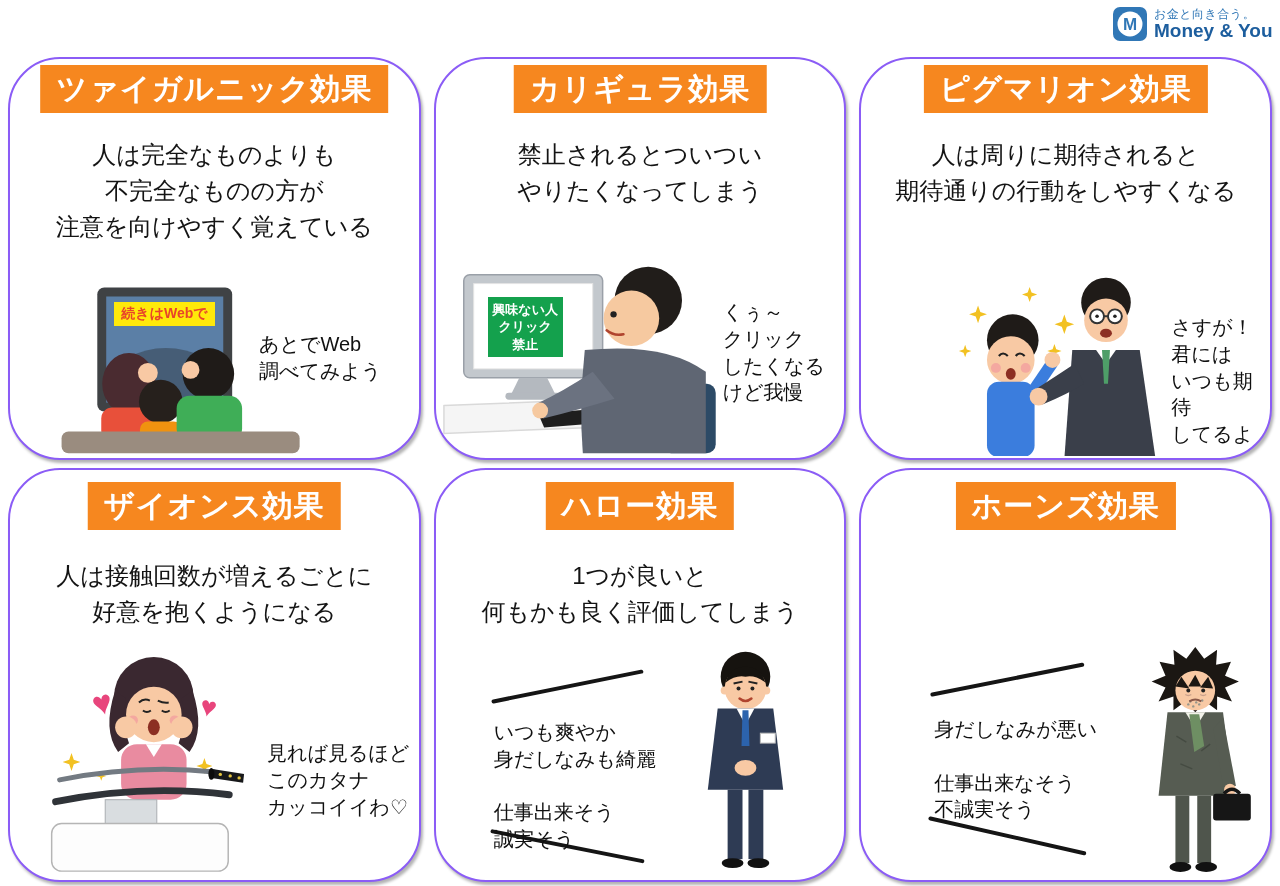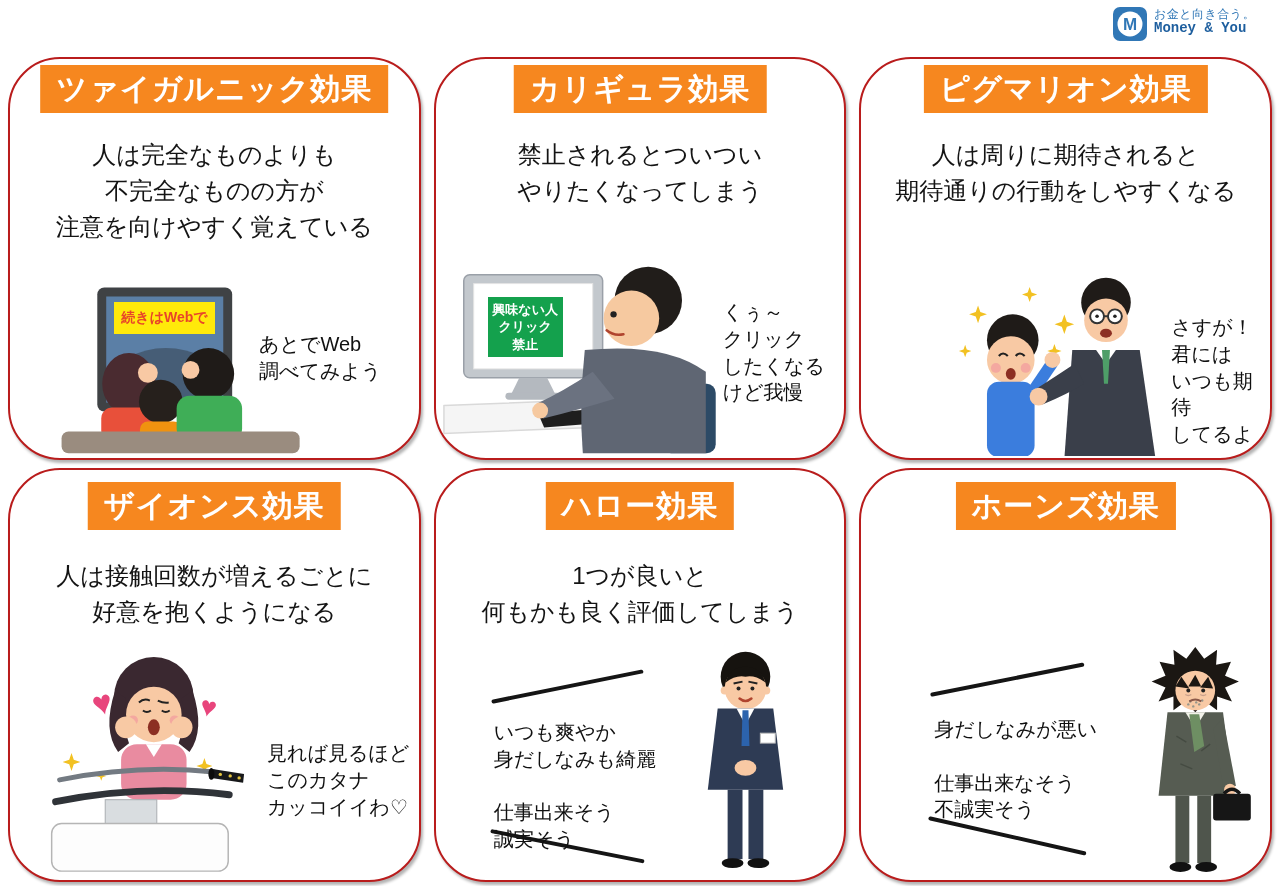--- a/index.html
+++ b/index.html
@@ -5,29 +5,29 @@
   html,body{margin:0;padding:0;}
   body{
     width:1280px;height:886px;position:relative;overflow:hidden;
     background:#ffffff;color:#1a1a1a;
     font-family:"Liberation Sans","DejaVu Sans",sans-serif;
   }
   
   .logo{position:absolute;top:7px;left:1113px;display:flex;align-items:flex-start;gap:7px;}
   .logo-icon{width:34px;height:34px;flex:0 0 auto;}
   .logo-tagline{font-size:12px;color:#3077b6;letter-spacing:.5px;line-height:1.2;}
-  .logo-brand{font-size:14px;font-weight:bold;color:#1d5e9e;line-height:1.1;font-family:Liberation Mono, monospace;}
+  .logo-brand{font-size:19px;font-weight:bold;color:#1d5e9e;line-height:1.1;}
   
   .grid{
     position:absolute;left:8px;top:57px;width:1264px;
     display:grid;grid-template-columns:repeat(3,1fr);
     grid-template-rows:403px 414px;column-gap:13px;row-gap:8px;
   }
   .card{
-    position:relative;background:#fff;border:2px solid #b91c1c;border-radius:52px;
+    position:relative;background:#fff;border:2px solid #8b5cf6;border-radius:52px;
     box-shadow:2px 3px 3px rgba(0,0,0,.30);overflow:hidden;
   }
   .banner{
     position:absolute;top:6px;left:50%;transform:translateX(-50%);
     background:#F6871F;color:#ffffff;font-size:30px;font-weight:bold;
     line-height:1;padding:9px 16px;white-space:nowrap;letter-spacing:1px;
   }
   .row2 .banner{top:12px;}
   .desc{
     position:absolute;top:78px;left:0;width:100%;margin:0;text-align:center;
@@ -39,21 +39,21 @@
   .scene.s228{top:180px;height:228px;}
   .scene.s250{top:160px;height:250px;font-family:Liberation Serif, serif;}
   .scene > svg{position:absolute;left:0;top:0;width:100%;height:100%;}
   .caption{
     position:absolute;font-size:20px;line-height:1.34;white-space:pre-line;color:#101010;
   }
   .sign{
     position:absolute;font-weight:bold;text-align:center;white-space:pre-line;
     display:flex;align-items:center;justify-content:center;
   }
-  .sign-tv{left:104px;top:46px;width:101px;height:32px;background:#ffe90a;color:#e8442a;font-size:14px;}
+  .sign-tv{left:104px;top:46px;width:101px;height:24px;background:#ffe90a;color:#e8442a;font-size:14px;}
   .sign-screen{left:52px;top:41px;width:75px;height:60px;background:#14a14d;color:#ffffff;font-size:13px;line-height:1.35;}
 </style>
 </head>
 <body>
 
 <header class="logo">
   <span class="logo-icon">
     <svg viewBox="0 0 34 34" width="34" height="34">
       <rect width="34" height="34" rx="7" fill="#3077b6"></rect>
       <circle cx="17" cy="17" r="12.5" fill="#ffffff"></circle>

